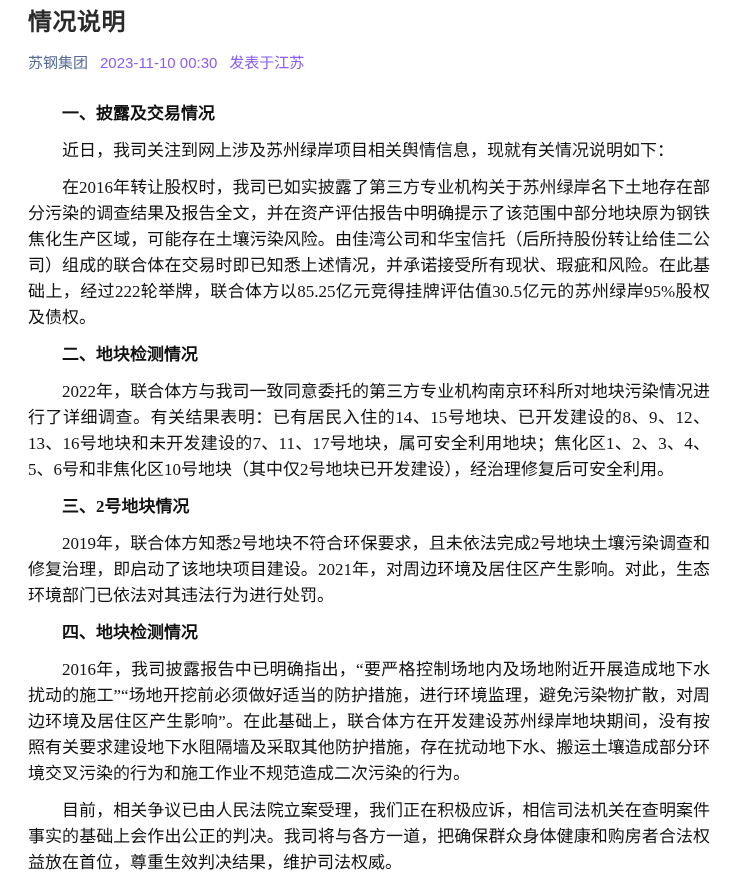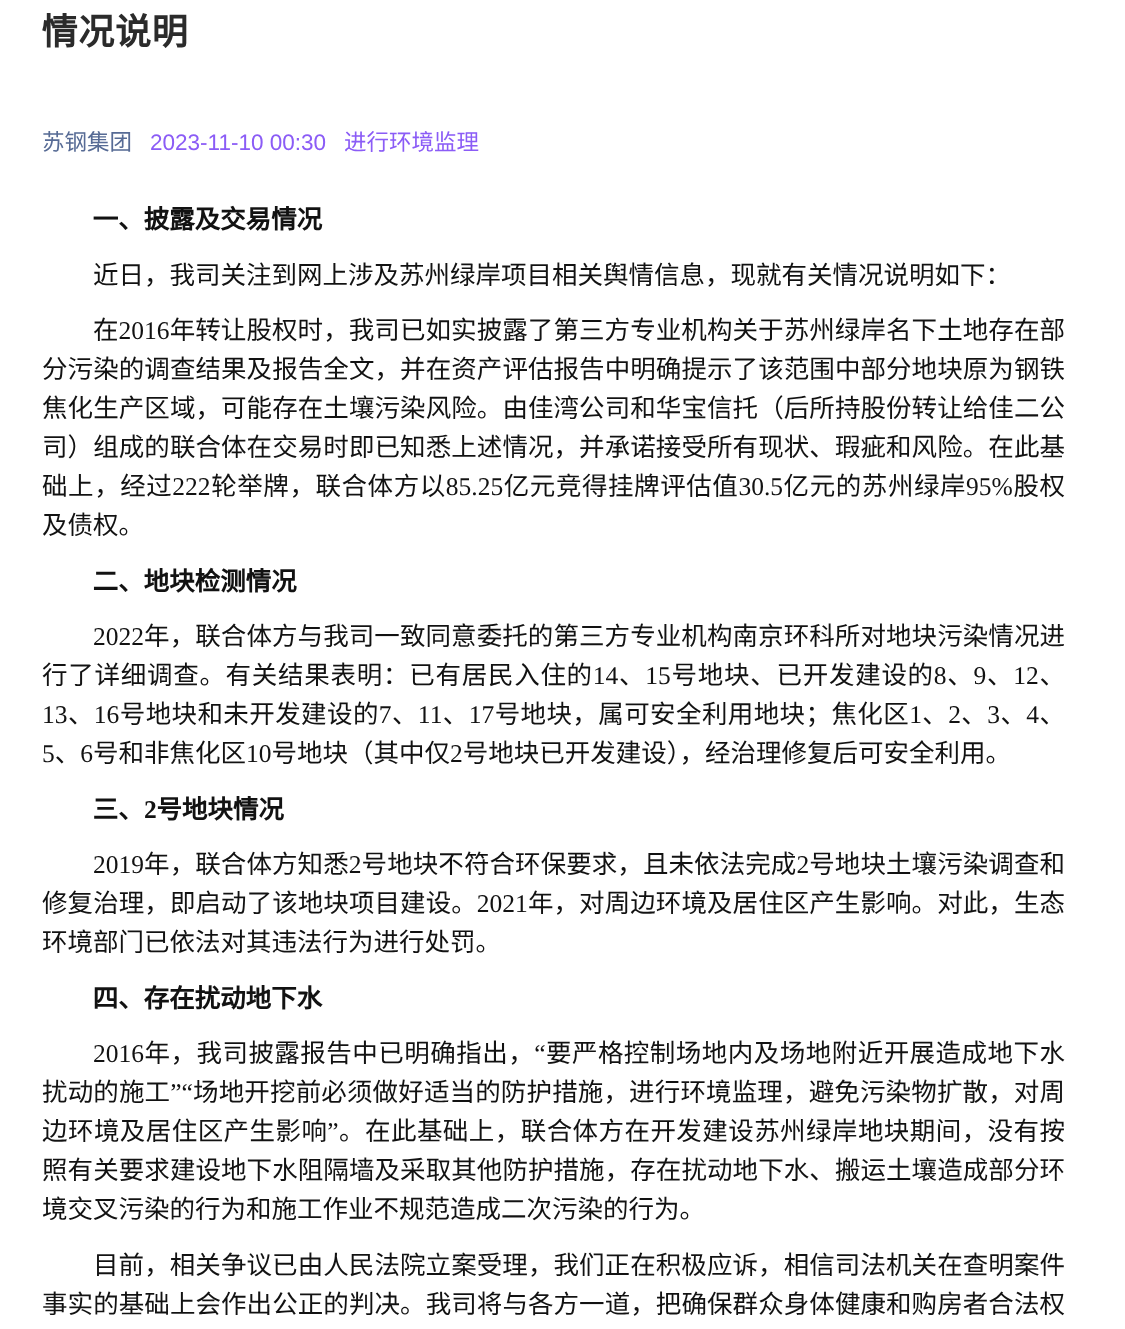--- a/index.html
+++ b/index.html
@@ -35,21 +35,20 @@
     align-items: baseline;
     gap: 12px;
     font-size: 15px;
     line-height: 21px;
     white-space: nowrap;
   }
   .meta .account {
     color: #576b95;
     text-decoration: none;
     cursor: pointer;
-    margin-top: 33px;
   }
   .meta .dim {
     color: #8b5cf6;
   }
   
   .article {
     margin-top: 28px;
     font-family: "Liberation Serif", "DejaVu Serif", serif;
     font-size: 17px;
     line-height: 26px;
@@ -67,29 +66,29 @@
 </head>
 <body>
 
 <div class="page">
 
   <h1 class="title">情况说明</h1>
 
   <div class="meta">
     <a class="account">苏钢集团</a>
     <span class="dim">2023-11-10 00:30</span>
-    <span class="dim">进行环境监理</span>
+    <span class="dim">发表于江苏</span>
   </div>
 
   <div class="article">
       <p class="blk heading">一、披露及交易情况</p>
       <p class="blk para">近日，我司关注到网上涉及苏州绿岸项目相关舆情信息，现就有关情况说明如下：</p>
       <p class="blk para">在2016年转让股权时，我司已如实披露了第三方专业机构关于苏州绿岸名下土地存在部分污染的调查结果及报告全文，并在资产评估报告中明确提示了该范围中部分地块原为钢铁焦化生产区域，可能存在土壤污染风险。由佳湾公司和华宝信托（后所持股份转让给佳二公司）组成的联合体在交易时即已知悉上述情况，并承诺接受所有现状、瑕疵和风险。在此基础上，经过222轮举牌，联合体方以85.25亿元竞得挂牌评估值30.5亿元的苏州绿岸95%股权及债权。</p>
       <p class="blk heading">二、地块检测情况</p>
       <p class="blk para">2022年，联合体方与我司一致同意委托的第三方专业机构南京环科所对地块污染情况进行了详细调查。有关结果表明：已有居民入住的14、15号地块、已开发建设的8、9、12、13、16号地块和未开发建设的7、11、17号地块，属可安全利用地块；焦化区1、2、3、4、5、6号和非焦化区10号地块（其中仅2号地块已开发建设），经治理修复后可安全利用。</p>
       <p class="blk heading">三、2号地块情况</p>
       <p class="blk para">2019年，联合体方知悉2号地块不符合环保要求，且未依法完成2号地块土壤污染调查和修复治理，即启动了该地块项目建设。2021年，对周边环境及居住区产生影响。对此，生态环境部门已依法对其违法行为进行处罚。</p>
-      <p class="blk heading">四、存在扰动地下水</p>
+      <p class="blk heading">四、地块检测情况</p>
       <p class="blk para">2016年，我司披露报告中已明确指出，“要严格控制场地内及场地附近开展造成地下水扰动的施工”“场地开挖前必须做好适当的防护措施，进行环境监理，避免污染物扩散，对周边环境及居住区产生影响”。在此基础上，联合体方在开发建设苏州绿岸地块期间，没有按照有关要求建设地下水阻隔墙及采取其他防护措施，存在扰动地下水、搬运土壤造成部分环境交叉污染的行为和施工作业不规范造成二次污染的行为。</p>
       <p class="blk para">目前，相关争议已由人民法院立案受理，我们正在积极应诉，相信司法机关在查明案件事实的基础上会作出公正的判决。我司将与各方一道，把确保群众身体健康和购房者合法权益放在首位，尊重生效判决结果，维护司法权威。</p>
     </div>
 
 </div>
 
 </body></html>

